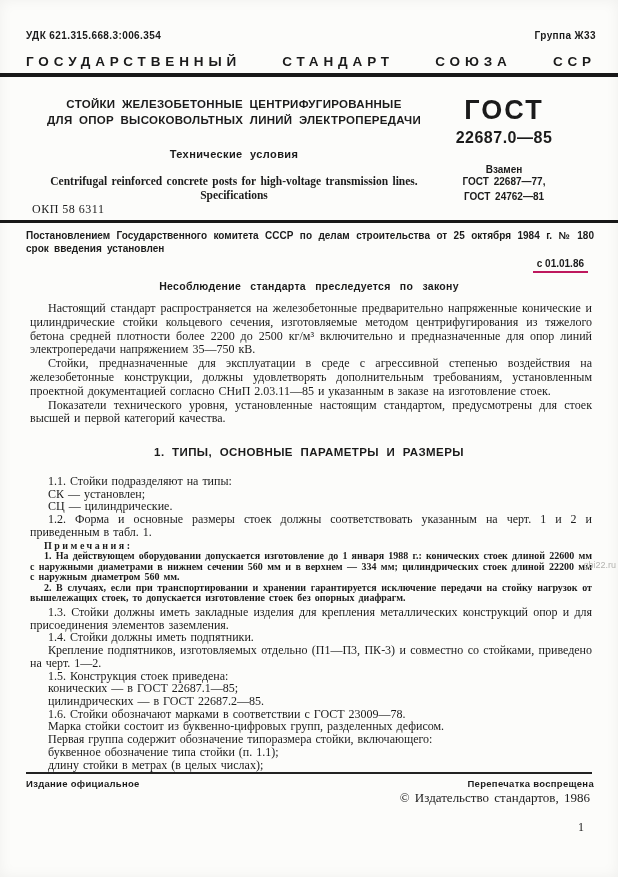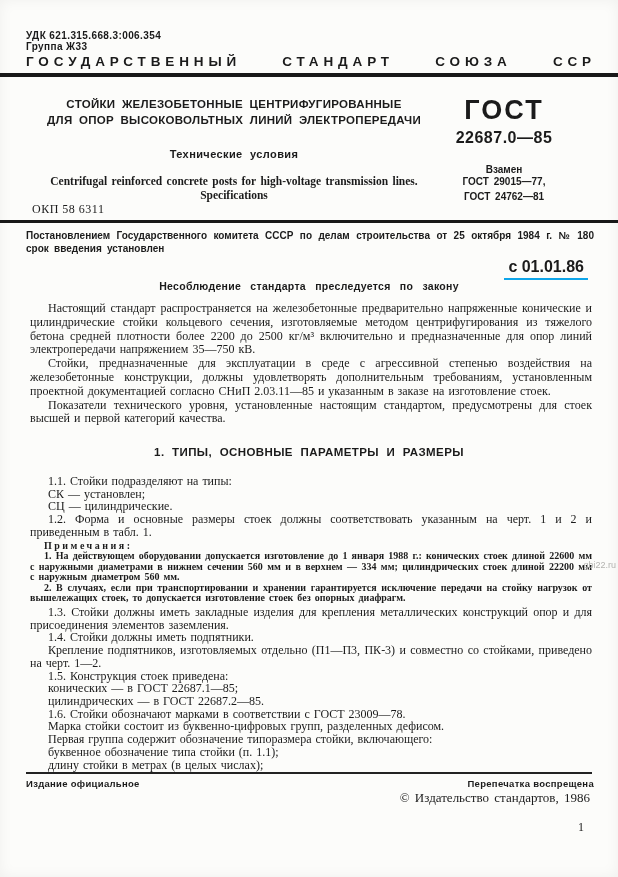--- a/index.html
+++ b/index.html
@@ -10,21 +10,21 @@
     background:#fcfcfa;
     color:#1b1b1b;
     font-family:"Liberation Serif", serif;
     overflow:hidden;
     box-shadow:inset 0 0 14px rgba(0,0,0,0.05);
   }
   .abs { position:absolute; }
 
   
   .udk-row { top:30px; left:26px; right:22px; display:flex; justify-content:space-between;
-             font-family:"Liberation Sans",sans-serif; font-weight:bold; font-size:10px; letter-spacing:.4px;flex-direction:column; }
+             font-family:"Liberation Sans",sans-serif; font-weight:bold; font-size:10px; letter-spacing:.4px; }
 
   
   .org-row { top:54px; left:26px; right:22px; display:flex; justify-content:space-between;
              font-family:"Liberation Sans",sans-serif; font-weight:bold; font-size:13.5px; }
   .org-row span { letter-spacing:.36em;text-align:right; }
 
   .rule-thick { left:0; width:618px; background:#181818; }
   #rule1 { top:73px; height:4px; }
   #rule2 { top:220px; height:3px; }
 
@@ -43,21 +43,21 @@
   .gost-number { font-size:16px; letter-spacing:.5px; line-height:26px; margin-top:1px;text-align:center; }
   .gost-replaces-label { margin-top:13px; font-size:10px; }
   .gost-replaces { font-size:10px; line-height:14.5px; word-spacing:2px; }
 
   .okp { top:202px; left:32px; font-size:12px; letter-spacing:.5px; }
 
   
   .decree { top:229px; left:26px; right:24px; font-family:"Liberation Sans",sans-serif;
             font-weight:bold; font-size:10px; line-height:13px; text-align:justify; word-spacing:2.5px; }
   .decree-date { top:258px; right:30px; font-family:"Liberation Sans",sans-serif; font-weight:bold;
-                 font-size:16px; border-bottom:2px solid #0ea5e9; padding:0 4px 2px 4px;margin-left:16px; }
+                 font-size:10px; border-bottom:2px solid #be185d; padding:0 4px 2px 4px;margin-left:16px; }
   .law-line { top:280px; left:0; width:100%; text-align:center; font-family:"Liberation Sans",sans-serif;
               font-weight:bold; font-size:10.5px; word-spacing:6px; letter-spacing:.3px; }
 
   
   .bodytext { left:30px; width:562px; font-size:12px; line-height:13.8px; text-align:justify; }
   .bodytext p { margin:0; text-indent:18px; word-spacing:1px; }
   #intro { top:302px; }
   #body1 { top:475px; line-height:12.7px; }
 
   .sec-heading { top:446px; left:0; width:100%; text-align:center; font-family:"Liberation Sans",sans-serif;
@@ -100,21 +100,21 @@
     <div class="title-line">ДЛЯ ОПОР ВЫСОКОВОЛЬТНЫХ ЛИНИЙ ЭЛЕКТРОПЕРЕДАЧИ</div>
     <div class="title-sub">Технические условия</div>
     <div class="title-eng">Centrifugal reinforced concrete posts for high-voltage transmission lines.</div>
     <div class="title-eng" style="margin-top:0;">Specifications</div>
   </div>
 
   <div class="abs gost-block">
     <div class="gost-label">ГОСТ</div>
     <div class="gost-number">22687.0—85</div>
     <div class="gost-replaces-label">Взамен</div>
-    <div class="gost-replaces">ГОСТ 29015—77,</div>
+    <div class="gost-replaces">ГОСТ 22687—77,</div>
     <div class="gost-replaces">ГОСТ 24762—81</div>
   </div>
 
   <div class="abs okp">ОКП 58 6311</div>
 
   <div id="rule2" class="abs rule-thick"></div>
 
   <div class="abs decree">Постановлением Государственного комитета СССР по делам строительства от 25 октября 1984 г. № 180 срок введения установлен</div>
   <div class="abs decree-date">с 01.01.86</div>
   <div class="abs law-line">Несоблюдение стандарта преследуется по закону</div>

